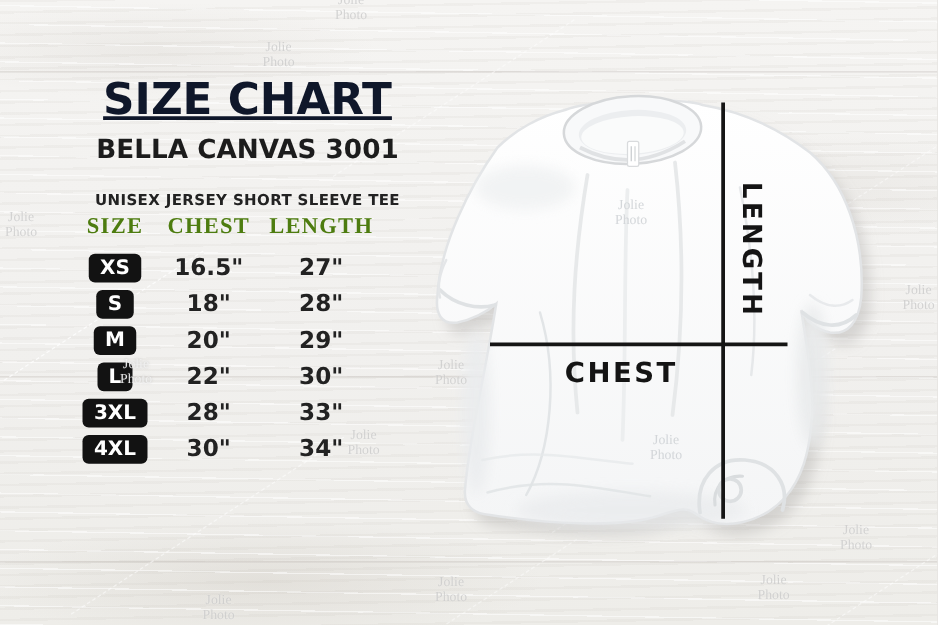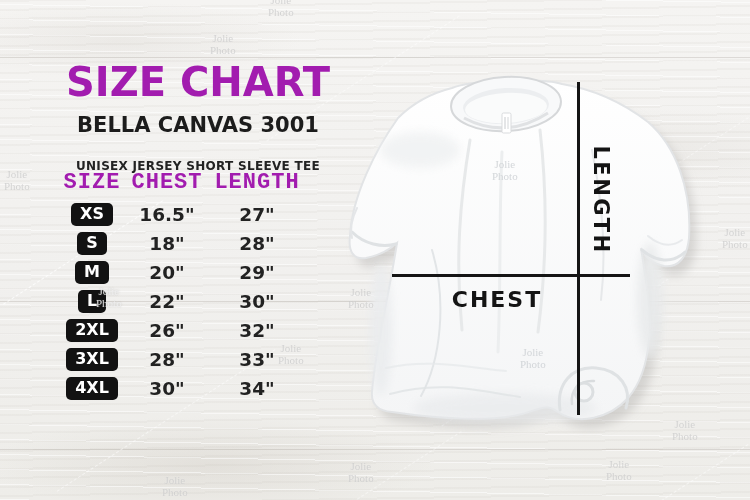--- a/index.html
+++ b/index.html
@@ -15,29 +15,29 @@
       repeating-linear-gradient(1deg, rgba(255,255,255,0.55) 0 1px, rgba(255,255,255,0) 1px 15px),
       radial-gradient(ellipse 320px 70px at 210px 465px, rgba(199,193,184,0.30), rgba(199,193,184,0) 70%),
       radial-gradient(ellipse 300px 60px at 640px 150px, rgba(202,197,189,0.20), rgba(202,197,189,0) 70%),
       radial-gradient(ellipse 260px 55px at 120px 40px,  rgba(202,197,189,0.22), rgba(202,197,189,0) 70%),
       linear-gradient(180deg,#f5f4f2 0%,#f1f0ee 55%,#eeede9 100%);
   }
   .seam{position:absolute;left:0;width:750px;height:1px;background:rgba(158,152,144,0.28);z-index:0;}
   .scratch{position:absolute;border-top:1px dashed rgba(255,255,255,0.75);transform:rotate(-33deg);z-index:1;}
   
   .left-panel{position:absolute;left:52px;top:62px;width:292px;text-align:center;z-index:4;}
-  .title{font-family:"DejaVu Sans",sans-serif;font-weight:bold;font-size:40px;line-height:1.04;
-         letter-spacing:0px;white-space:nowrap;color:#a21caf;}
+  .title{font-family:"DejaVu Sans",sans-serif;font-weight:bold;font-size:35px;line-height:1.04;
+         letter-spacing:0px;white-space:nowrap;color:#0f172a;text-decoration:underline;}
   .subtitle{font-family:"DejaVu Sans",sans-serif;font-weight:bold;font-size:21px;margin-top:9px;
          white-space:nowrap;color:#1c1c1c;}
   .subtitle2{font-family:"DejaVu Sans",sans-serif;font-weight:bold;font-size:12px;margin-top:22px;
          letter-spacing:0.3px;white-space:nowrap;color:#222;}
   .thead{position:absolute;left:52px;top:170px;display:grid;grid-template-columns:80px 70px 110px;z-index:4;}
-  .thead span{font-family:Liberation Mono, monospace;font-weight:bold;font-size:22px;letter-spacing:1px;
-         justify-self:center;color:#a21caf;white-space:nowrap;}
+  .thead span{font-family:Liberation Serif, serif;font-weight:bold;font-size:18px;letter-spacing:1px;
+         justify-self:center;color:#4d7c0f;white-space:nowrap;}
   .tbody{position:absolute;left:52px;top:203px;display:flex;flex-direction:column;gap:6px;z-index:4;}
   .trow{display:grid;grid-template-columns:80px 70px 110px;align-items:center;height:23px;}
   .badge{justify-self:center;background:#121212;color:#fff;border-radius:5px;
          font-family:"DejaVu Sans",sans-serif;font-weight:bold;font-size:16px;
          padding:1px 9px 2px 9px;line-height:20px;white-space:nowrap;}
   .val{justify-self:center;font-family:"DejaVu Sans",sans-serif;font-weight:bold;font-size:18.5px;
          color:#222;white-space:nowrap;}
   
   .mline{position:absolute;background:#151515;z-index:5;}
   .vline{left:577px;top:82px;width:3px;height:333px;}
@@ -165,25 +165,20 @@
       <span class="badge">M</span>
       <span class="val">20"</span>
       <span class="val">29"</span>
     </div>
     <div class="trow">
       <span class="badge">L</span>
       <span class="val">22"</span>
       <span class="val">30"</span>
     </div>
     <div class="trow">
-      <span class="badge">2XL</span>
-      <span class="val">26"</span>
-      <span class="val">32"</span>
-    </div>
-    <div class="trow">
       <span class="badge">3XL</span>
       <span class="val">28"</span>
       <span class="val">33"</span>
     </div>
     <div class="trow">
       <span class="badge">4XL</span>
       <span class="val">30"</span>
       <span class="val">34"</span>
     </div>
   </div>

